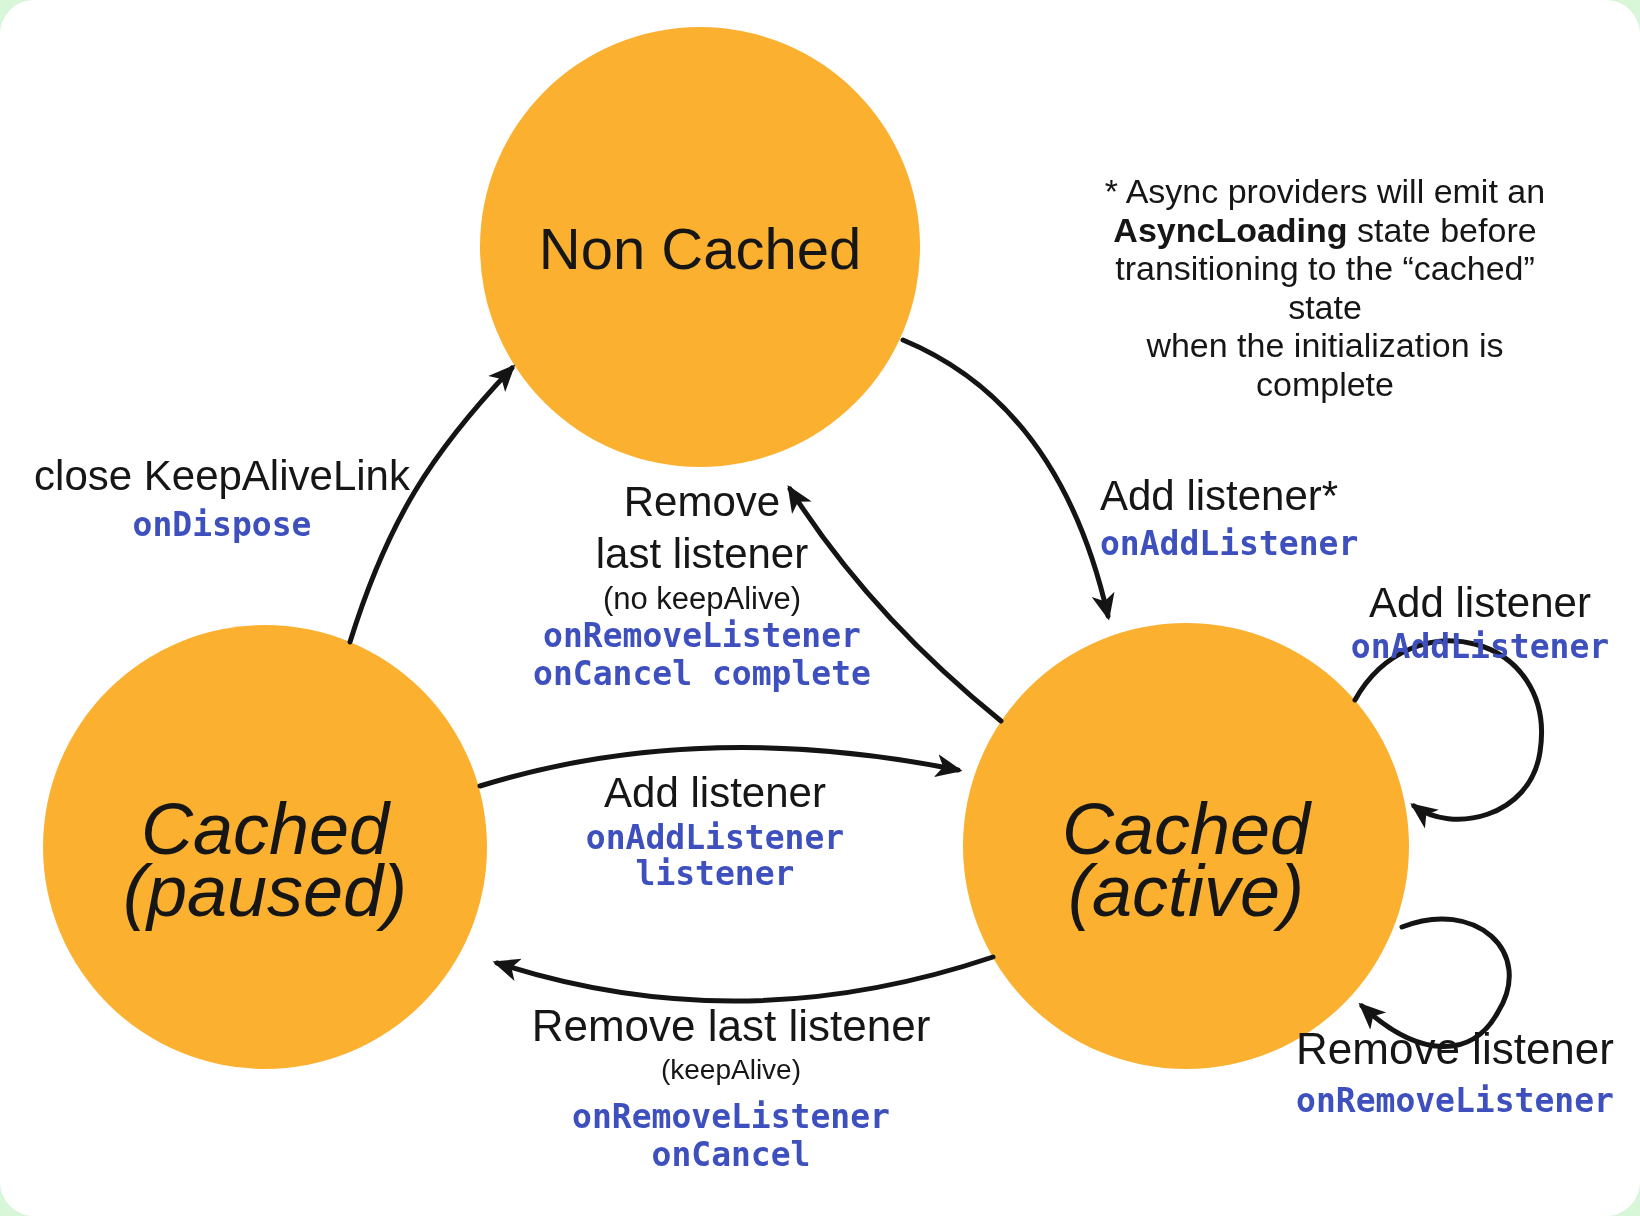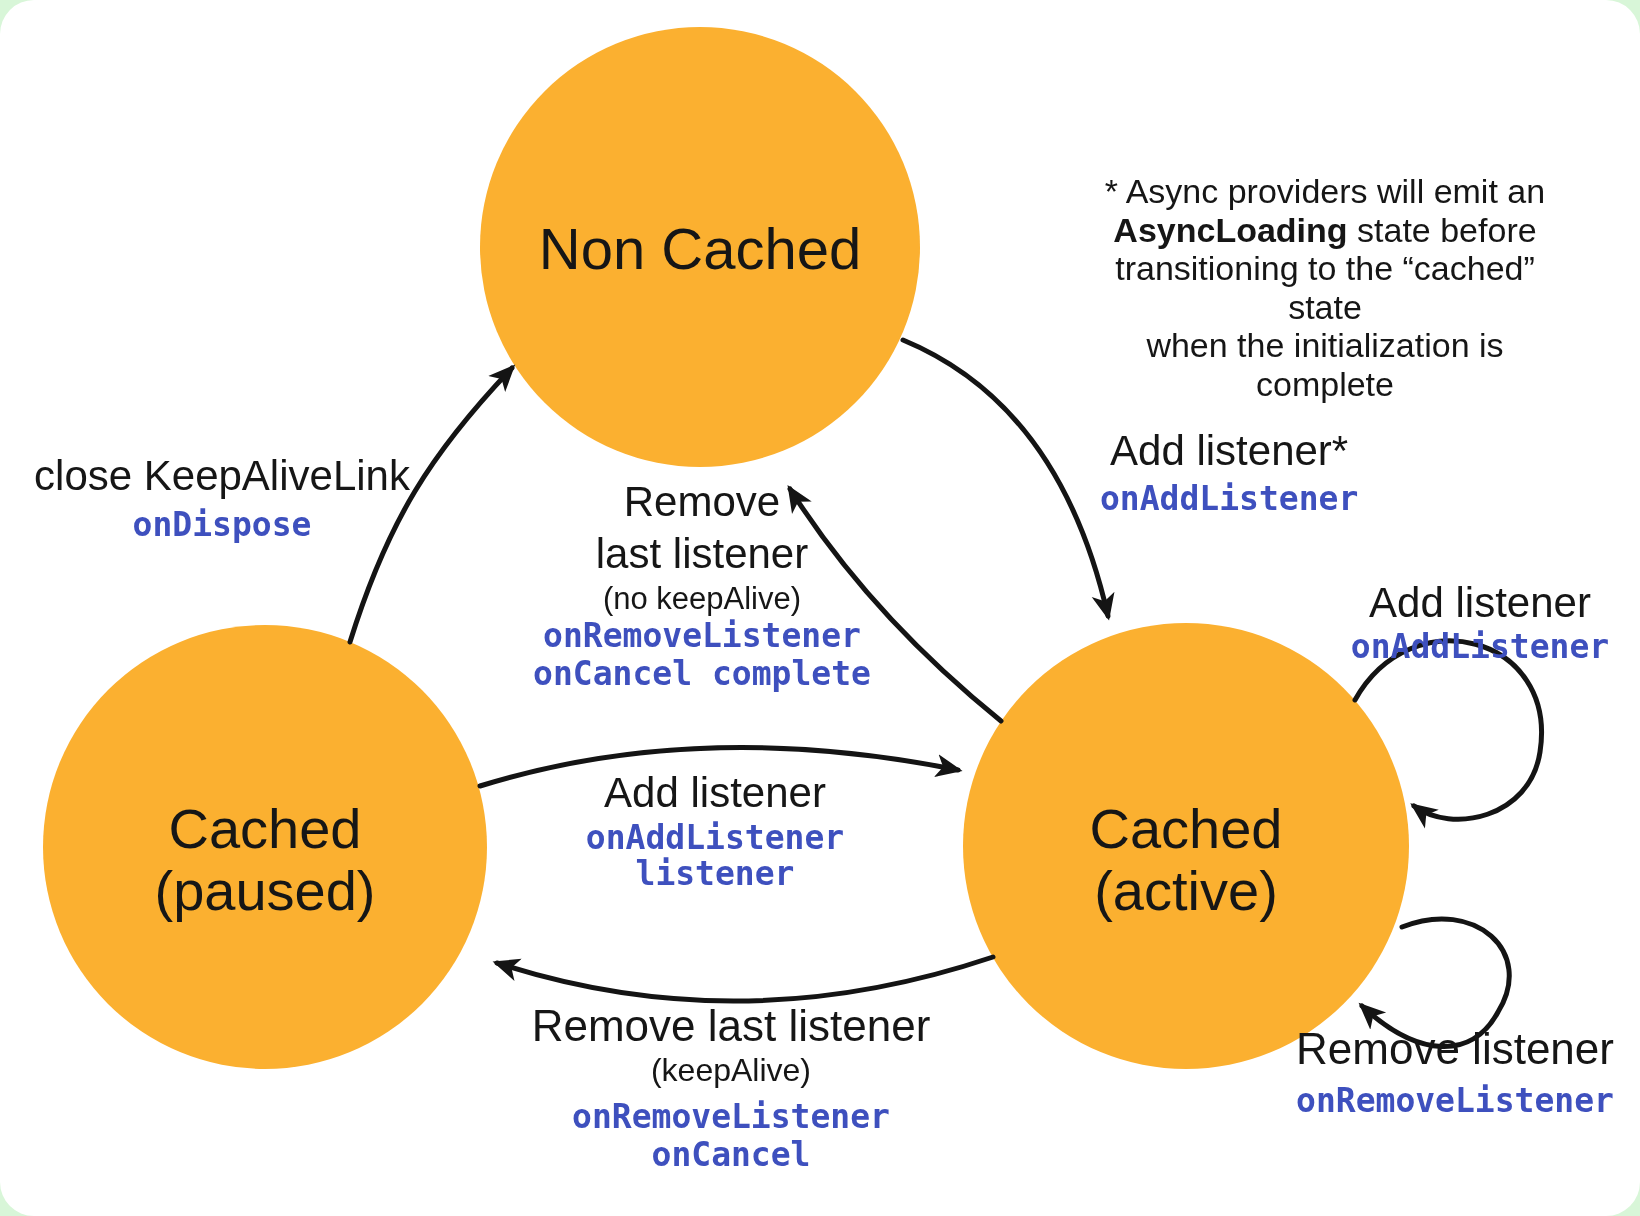--- a/index.html
+++ b/index.html
@@ -19,23 +19,23 @@
   .state-circle{fill:var(--c-circle,#FBB030);}
   .arrow{stroke:var(--c-arrow,#141414);stroke-width:5;fill:none;stroke-linecap:round;}
   .arrowhead{fill:var(--c-arrow,#141414);}
   .lbl{
     position:absolute;
     transform:translateX(-50%);
     text-align:center;
     color:var(--c-ink,#161616);
     white-space:nowrap;
   }
-  .lbl.left{transform:none;text-align:center;}
+  .lbl.left{transform:none;text-align:left;margin-top:45px;}
   .state-name{font-size:58px;line-height:62px;letter-spacing:0px;}
-  .state-name-sm{font-size:56px;line-height:62px;}
+  .state-name-sm{font-size:72px;line-height:62px;font-style:italic;}
   .t42{font-size:42px;line-height:52px;}
   .t44{font-size:44px;line-height:52px;}
   .qual{font-size:31px;line-height:37px;}
   .code{
     font-family:"DejaVu Sans Mono", monospace;
     font-weight:bold;
     color:var(--c-code,#3E50BE);
     font-size:33px;line-height:38px;
   }
   .annotation{
@@ -109,21 +109,21 @@
   </div>
 
   <div class="lbl" style="left:715px;top:768px;">
     <div class="t42" style="line-height:50px;">Add listener</div>
     <div class="code" style="line-height:36px;margin-top:2px;">onAddListener</div>
     <div class="code" style="line-height:36px;">listener</div>
   </div>
 
   <div class="lbl" style="left:715px;top:1000px;margin-left:16px;">
     <div class="t44">Remove last listener</div>
-    <div class="qual" style="font-size:32px;line-height:36px;">(keepAlive)</div>
+    <div class="qual" style="font-size:28px;line-height:36px;">(keepAlive)</div>
     <div class="code" style="margin-top:10px;">onRemoveListener</div>
     <div class="code">onCancel</div>
   </div>
 
   <div class="lbl" style="left:1480px;top:578px;">
     <div class="t42" style="line-height:50px;">Add listener</div>
     <div class="code">onAddListener</div>
   </div>
 
   <div class="lbl" style="left:1455px;top:1024px;">

